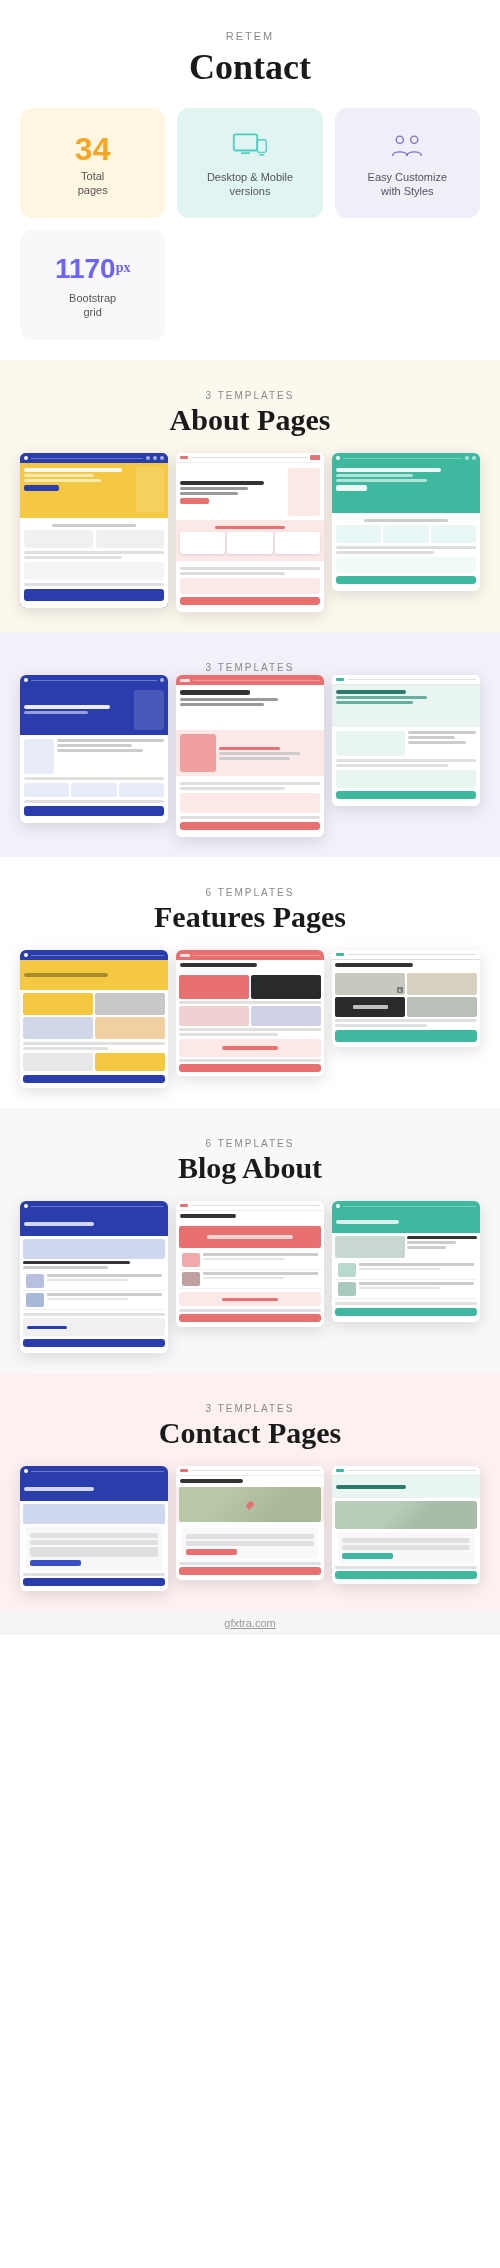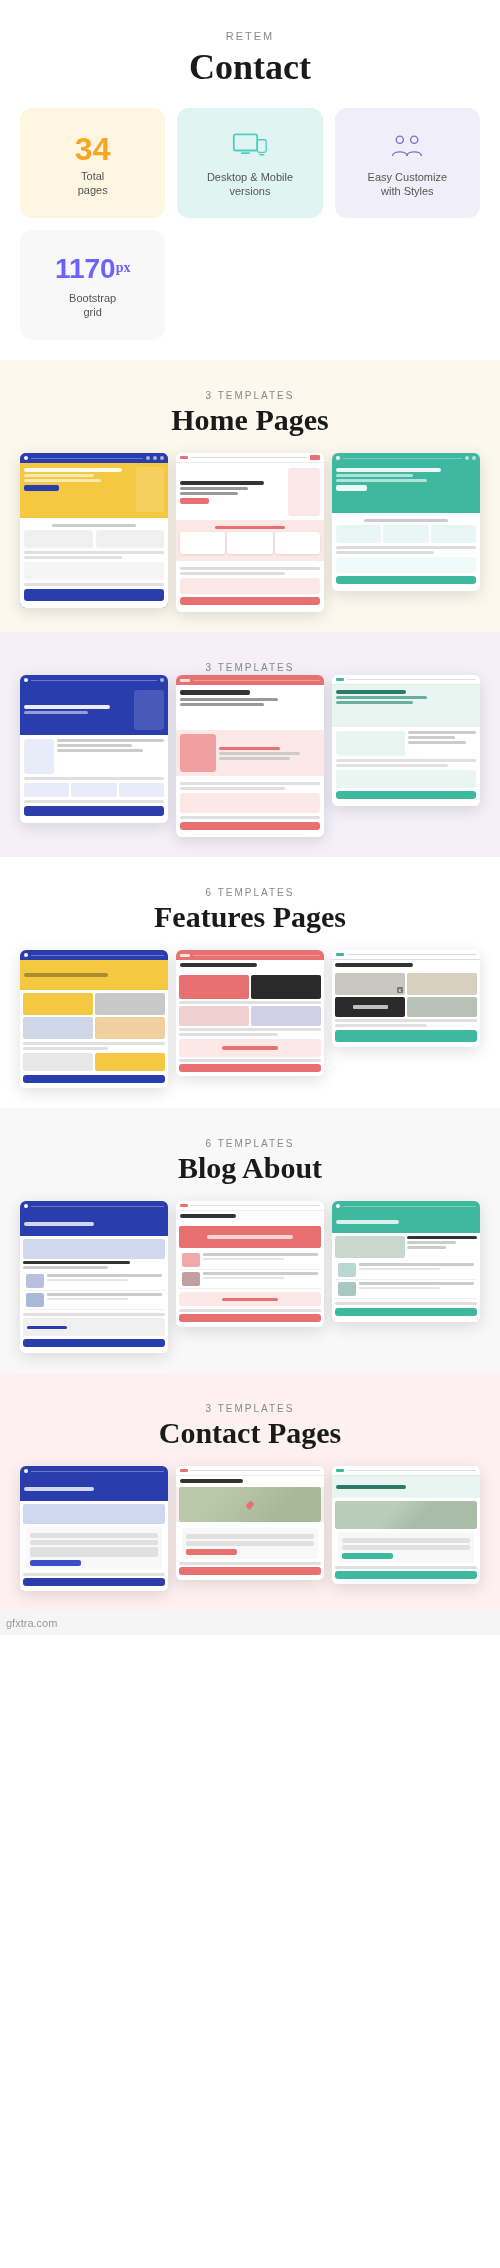--- a/index.html
+++ b/index.html
@@ -142,25 +142,26 @@
     }
     .nav-dot { width: 4px; height: 4px; border-radius: 50%; background: rgba(255,255,255,0.6); }
     .nav-dot.active { background: #fff; }
     .nav-line { flex: 1; height: 1px; background: rgba(255,255,255,0.3); }
     .grid-2 { display: grid; grid-template-columns: 1fr 1fr; gap: 2px; }
     .grid-3 { display: grid; grid-template-columns: 1fr 1fr 1fr; gap: 2px; }
 
     
     .watermark-bar {
       background: #f5f5f5;
-      text-align: left;
+      text-align: center;
       padding: 6px;
       font-size: 11px;
       color: #999;
       font-family: sans-serif;
+      text-decoration: underline;
     }
 
     
     .blog-list-item { display: flex; gap: 3px; padding: 2px 3px; border-bottom: 1px solid #f0f0f0; }
     .blog-img { width: 18px; height: 14px; border-radius: 2px; background: #ddd; flex-shrink: 0; }
     .blog-text { flex: 1; }
     .blog-title-line { height: 3px; background: #ccc; border-radius: 1px; margin-bottom: 2px; }
     .blog-sub-line { height: 2px; background: #e5e5e5; border-radius: 1px; width: 70%; }
 
     
@@ -210,21 +211,21 @@
         <span class="bootstrap-num">1170</span><span class="bootstrap-px">px</span>
       </div>
       <div class="feature-label">Bootstrap<br>grid</div>
     </div>
 
   </div>
 </section>
 
 <section class="templates-section bg-cream">
   <div class="tmpl-eyebrow">3 TEMPLATES</div>
-  <h2 class="tmpl-title">Home Pages</h2>
+  <h2 class="tmpl-title">About Pages</h2>
   <div class="page-previews">
 
     <div class="page-thumb">
       <div class="page-thumb-inner" style="background:#2a3dad;">
         <div class="thumb-nav" style="background:#2a3dad;">
           <div class="nav-dot active"></div>
           <div class="nav-line"></div>
           <div class="nav-dot"></div>
           <div class="nav-dot"></div>
           <div class="nav-dot"></div>

